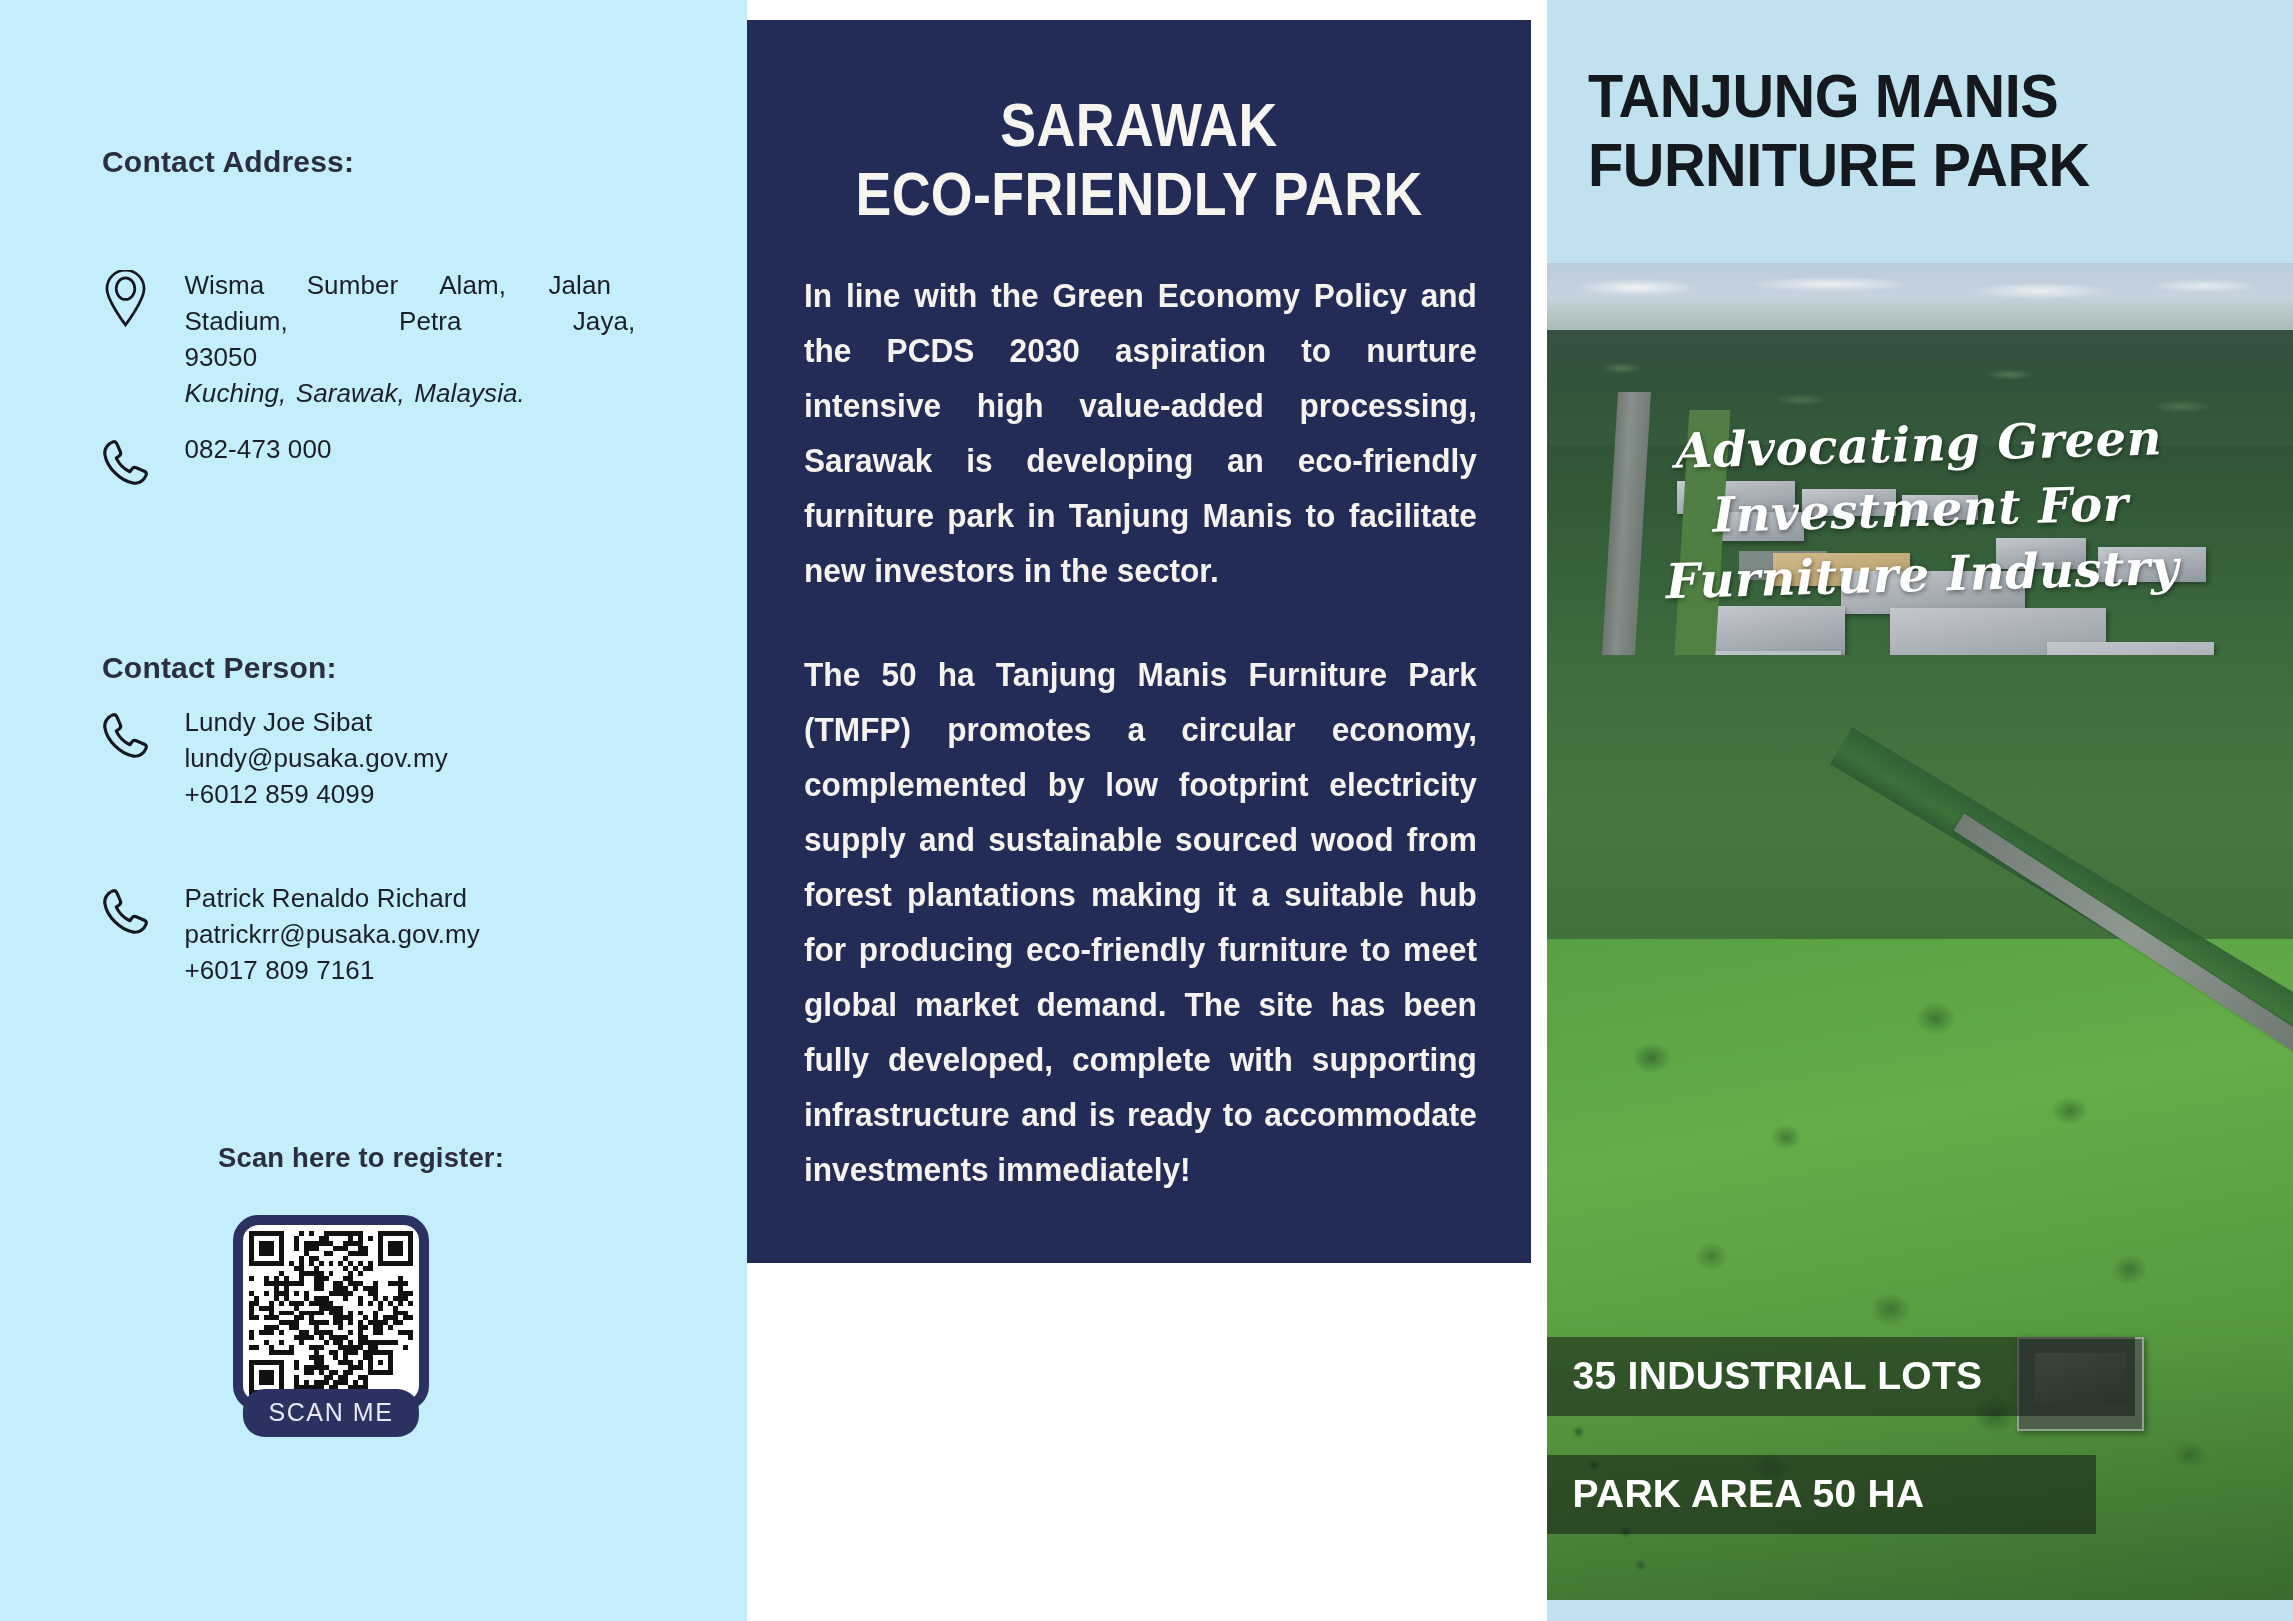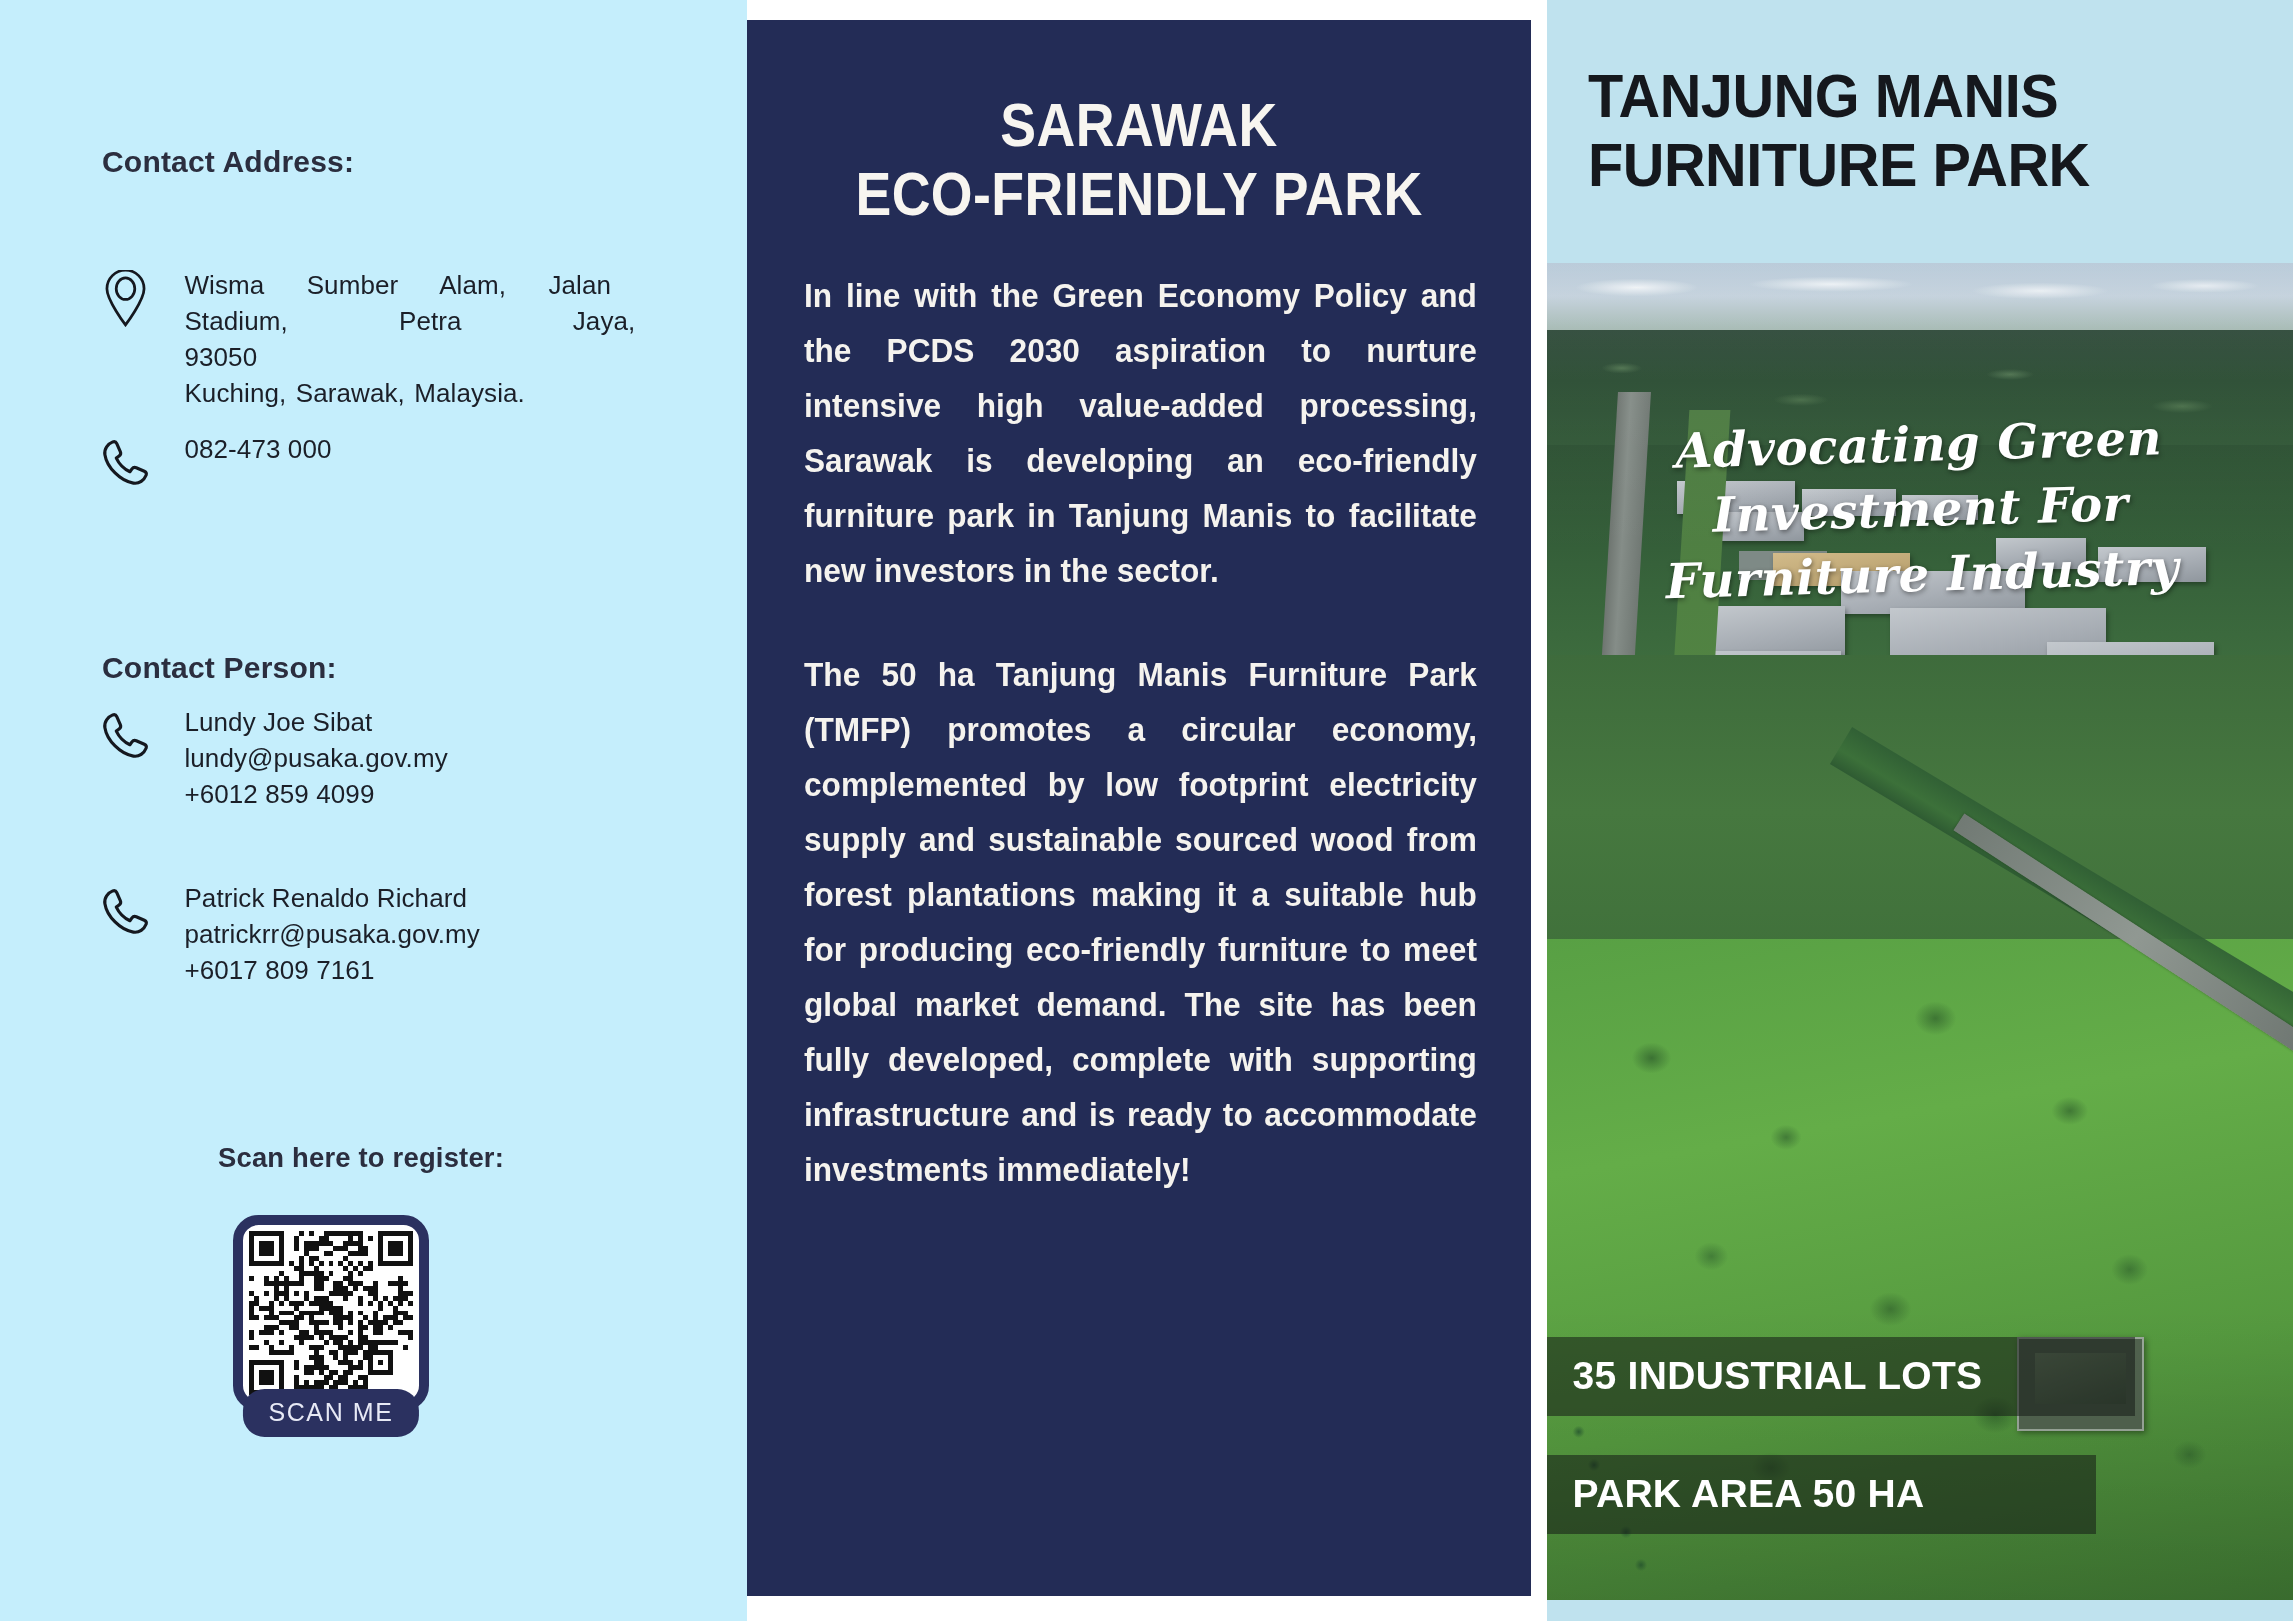--- a/index.html
+++ b/index.html
@@ -55,21 +55,21 @@
   .justified {
     text-align: justify;
     text-align-last: left;
     width: 451px;
   }
   .justified .jline { display: block; }
 
   
   .addr-l1 { word-spacing: 35px; }
   .addr-l2 { word-spacing: 43px; }
-  .addr-l3 { word-spacing: 2px; }
+  .addr-l3 { word-spacing: 2px; font-style: italic; }
 
   #row-email   { left: 94px; top: 208px; }
   #row-address { left: 94px; top: 267px; }
   #row-phone   { left: 94px; top: 431px; }
   #row-web     { left: 94px; top: 508px; }
   #row-person-1 { left: 94px; top: 704px; }
   #row-person-2 { left: 94px; top: 880px; }
 
   .person-name { display: block; }
   .person-mail { display: block; }
@@ -108,21 +108,21 @@
     padding: 8.8px 25.5px 9.8px;
     border-radius: 21.6px;
     white-space: nowrap;
     font-weight: 300;
   }
 
   
   .panel-center {
     position: absolute;
     left: 747px; top: 19.6px;
-    width: 784px; height: 1576px;
+    width: 784px; height: 1243px;
     background: #232c56;
     padding: 0 57px;
   }
   .center-title {
     margin-top: 71px;
     text-align: center;
     color: #f7f5f0;
     font-weight: 700;
     font-size: 61px;
     line-height: 69px;

